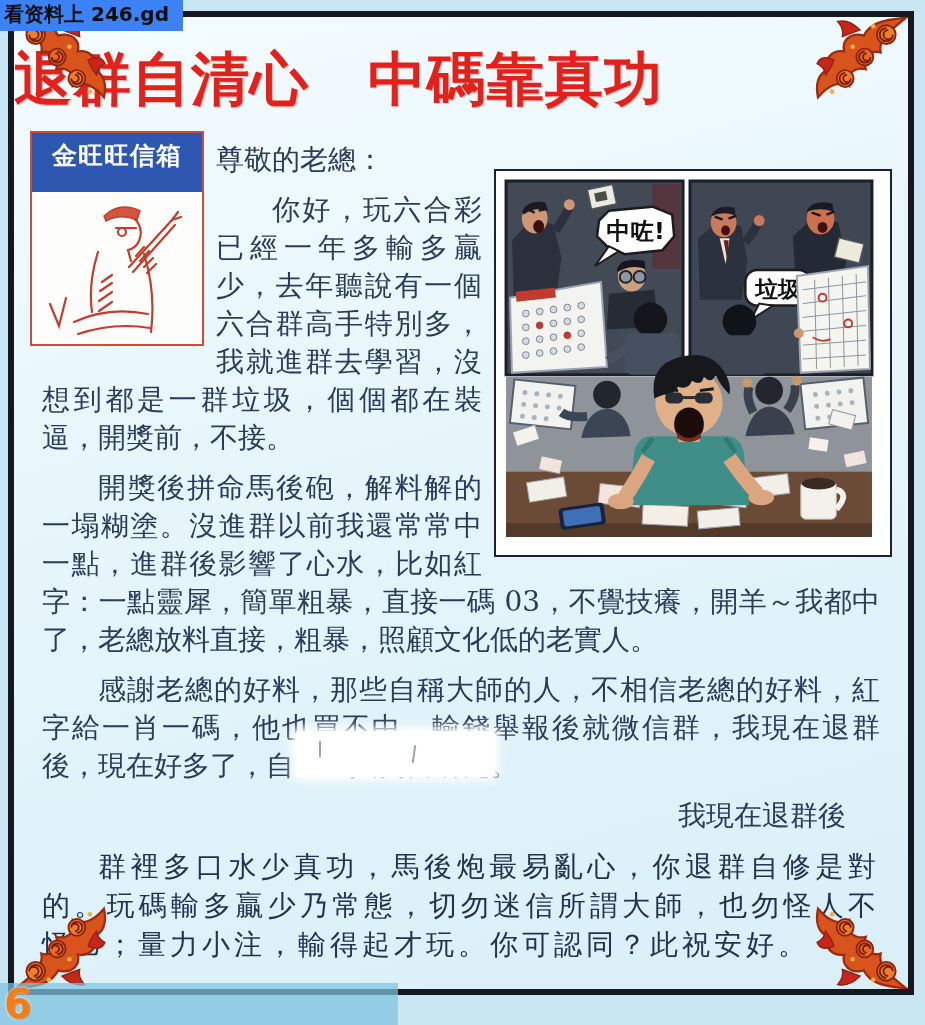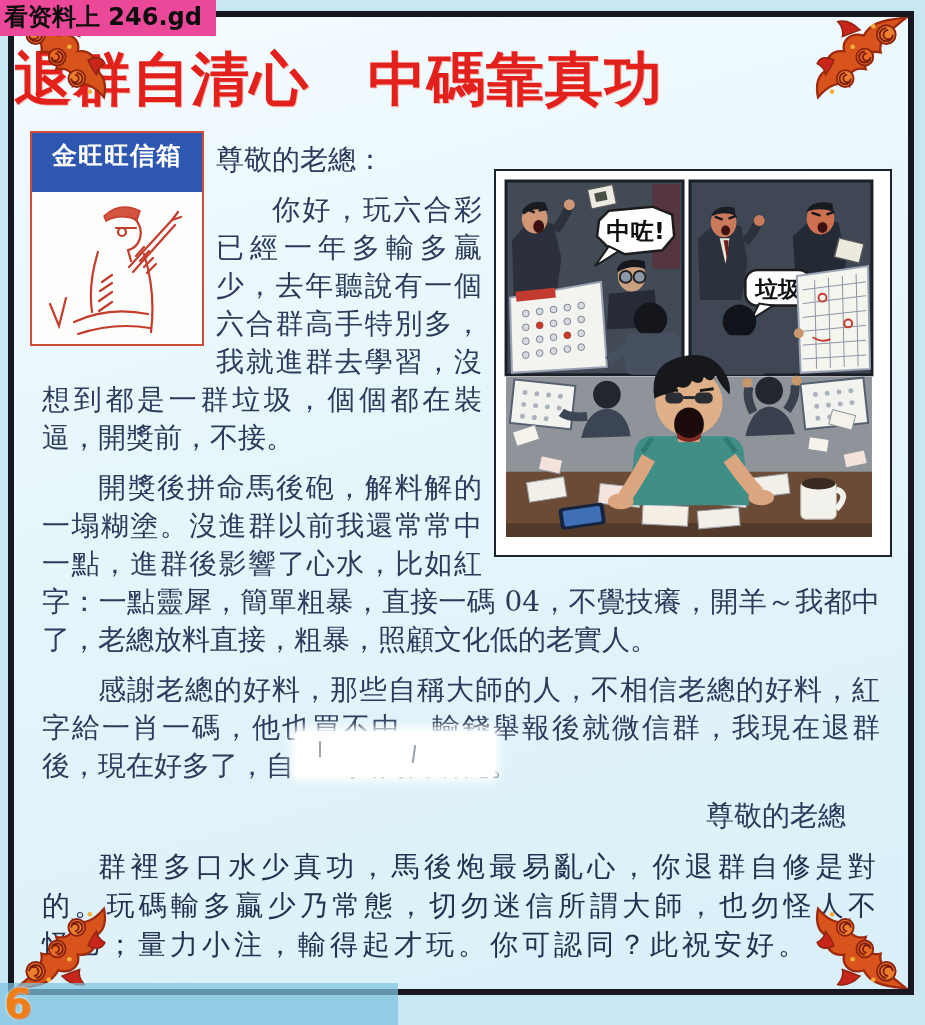--- a/index.html
+++ b/index.html
@@ -36,23 +36,23 @@
 
   
   .comic{float:right;width:378px;margin:40px 0 20px 12px;border:2px solid #1c232e;background:#fff;padding:8px;}
 
   .content p{margin:12px;text-indent:2em;}
   .content p.nodent{text-indent:0;}
   .sig-right{text-align:right;padding-right:34px;}
   .kai{letter-spacing:4px;line-height:39px;color:#243252;}
 
   
-  .wm-top{position:absolute;left:0;top:0;z-index:9;background:#ec4899;
+  .wm-top{position:absolute;left:0;top:0;z-index:9;background:#3b82f6;
           font-family:"DejaVu Sans","Liberation Sans",sans-serif;
-          font-weight:bold;font-size:24px;color:#0d0d0d;padding:1px 14px 3px 4px;}
+          font-weight:bold;font-size:20px;color:#0d0d0d;padding:1px 14px 3px 4px;}
   .wm-bottom{position:absolute;left:0;bottom:0;width:398px;height:42px;z-index:9;
              background:rgba(126,196,223,0.72);display:flex;align-items:center;gap:10px;
              font-family:"DejaVu Sans","Liberation Sans",sans-serif;}
   .wm-logo{font-weight:bold;font-size:40px;line-height:40px;color:#ef7d1a;
            margin-left:4px;text-shadow:0 0 3px #fff,1px 1px 0 #c8500d;}
   .wm-text{font-weight:bold;font-size:27px;color:rgba(255,255,255,0.95);
            text-shadow:0 1px 2px rgba(60,120,150,.6);letter-spacing:1px;}
 
   
   .redaction{position:absolute;left:295px;top:731px;width:200px;height:46px;z-index:4;
@@ -320,23 +320,23 @@
             <path d="M181,221 h12" stroke="#2a2d33" stroke-width="3"></path>
             <path d="M162,212 l14,2 M212,212 l-14,2" stroke="#17181c" stroke-width="3"></path>
             <ellipse cx="187" cy="248" rx="15" ry="17" fill="#1c0b0b"></ellipse>
             <path d="M175,256 q12,12 24,0 l0,6 q-12,8 -24,0 Z" fill="#7e2a22"></path>
           </g>
         </svg>
       </div>
 
       <p class="nodent">尊敬的老總：</p>
       <p>你好，玩六合彩已經一年多輸多贏少，去年聽說有一個六合群高手特別多，我就進群去學習，沒想到都是一群垃圾，個個都在裝逼，開獎前，不接。</p>
-      <p>開獎後拼命馬後砲，解料解的一塌糊塗。沒進群以前我還常常中一點，進群後影響了心水，比如紅字：一點靈犀，簡單粗暴，直接一碼 04，不覺技癢，開羊～我都中了，老總放料直接，粗暴，照顧文化低的老實人。</p>
+      <p>開獎後拼命馬後砲，解料解的一塌糊塗。沒進群以前我還常常中一點，進群後影響了心水，比如紅字：一點靈犀，簡單粗暴，直接一碼 03，不覺技癢，開羊～我都中了，老總放料直接，粗暴，照顧文化低的老實人。</p>
       <p>感謝老總的好料，那些自稱大師的人，不相信老總的好料，紅字給一肖一碼，他也買不中，輸錢舉報後就微信群，我現在退群後，現在好多了，自己一人獨自研究。</p>
-      <p class="nodent sig-right">尊敬的老總</p>
+      <p class="nodent sig-right">我現在退群後</p>
 
       <p class="kai">群裡多口水少真功，馬後炮最易亂心，你退群自修是對的。玩碼輸多贏少乃常態，切勿迷信所謂大師，也勿怪人不怪己；量力小注，輸得起才玩。你可認同？此祝安好。</p>
 
     </div>
   </div>
 
   <div class="redaction">
       <i class="m1"></i>
       <i class="m2"></i>
     </div>

